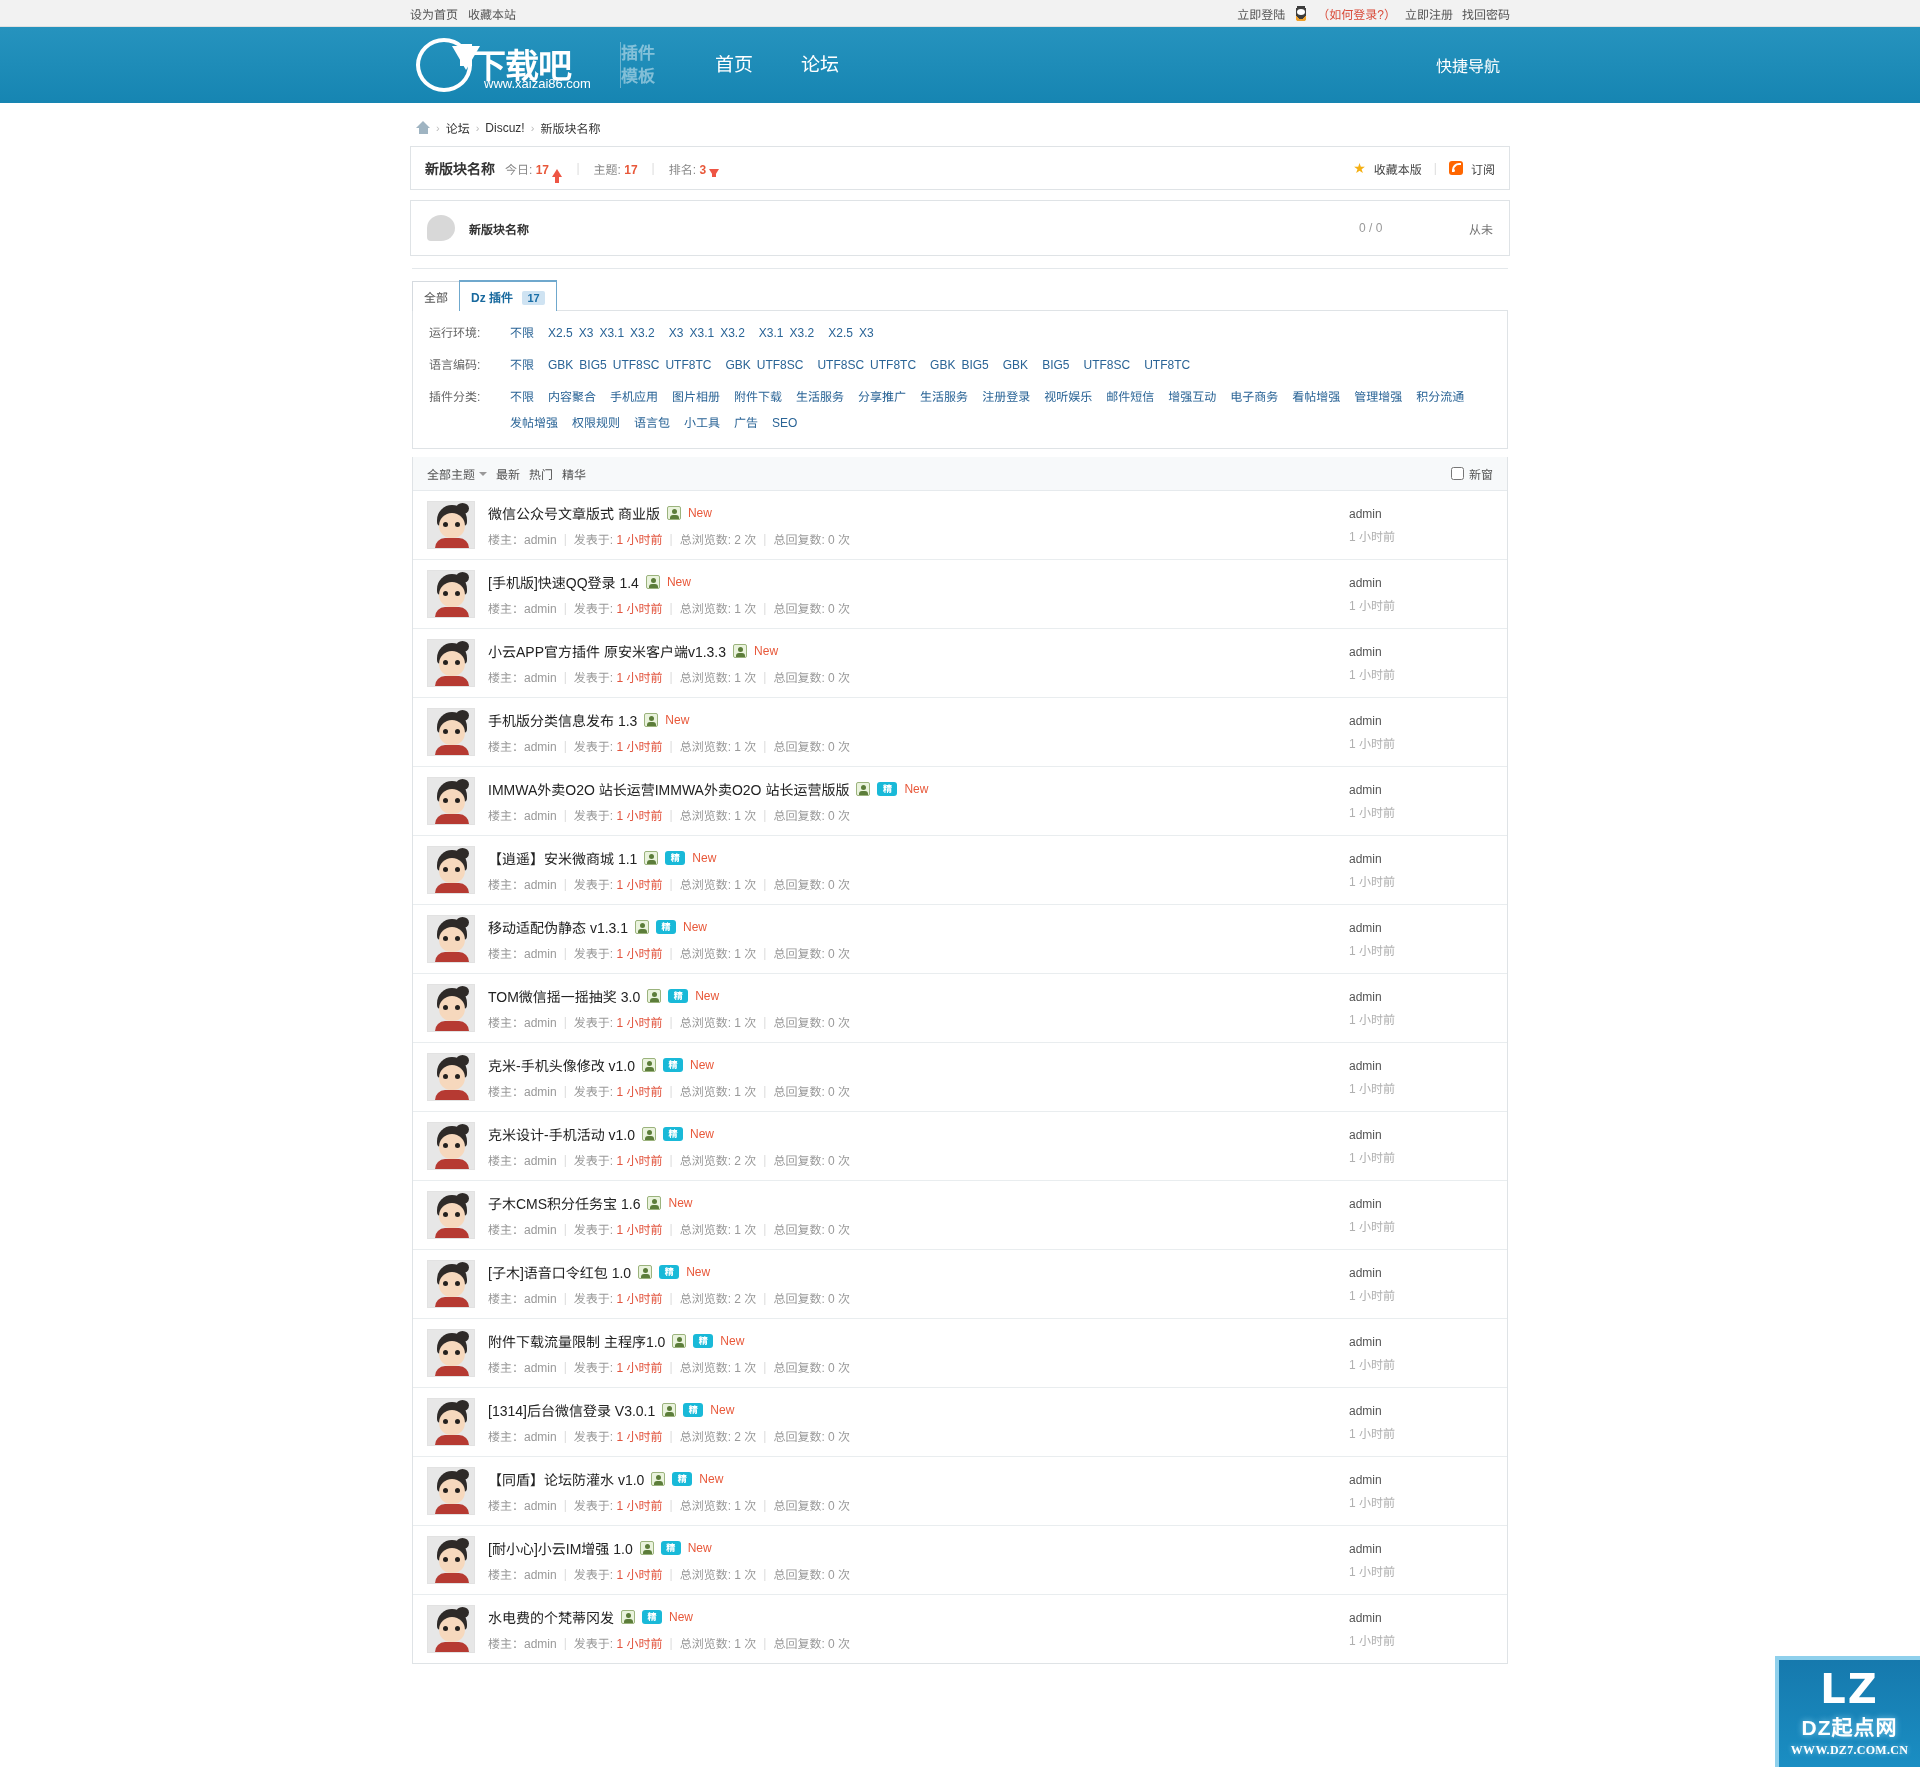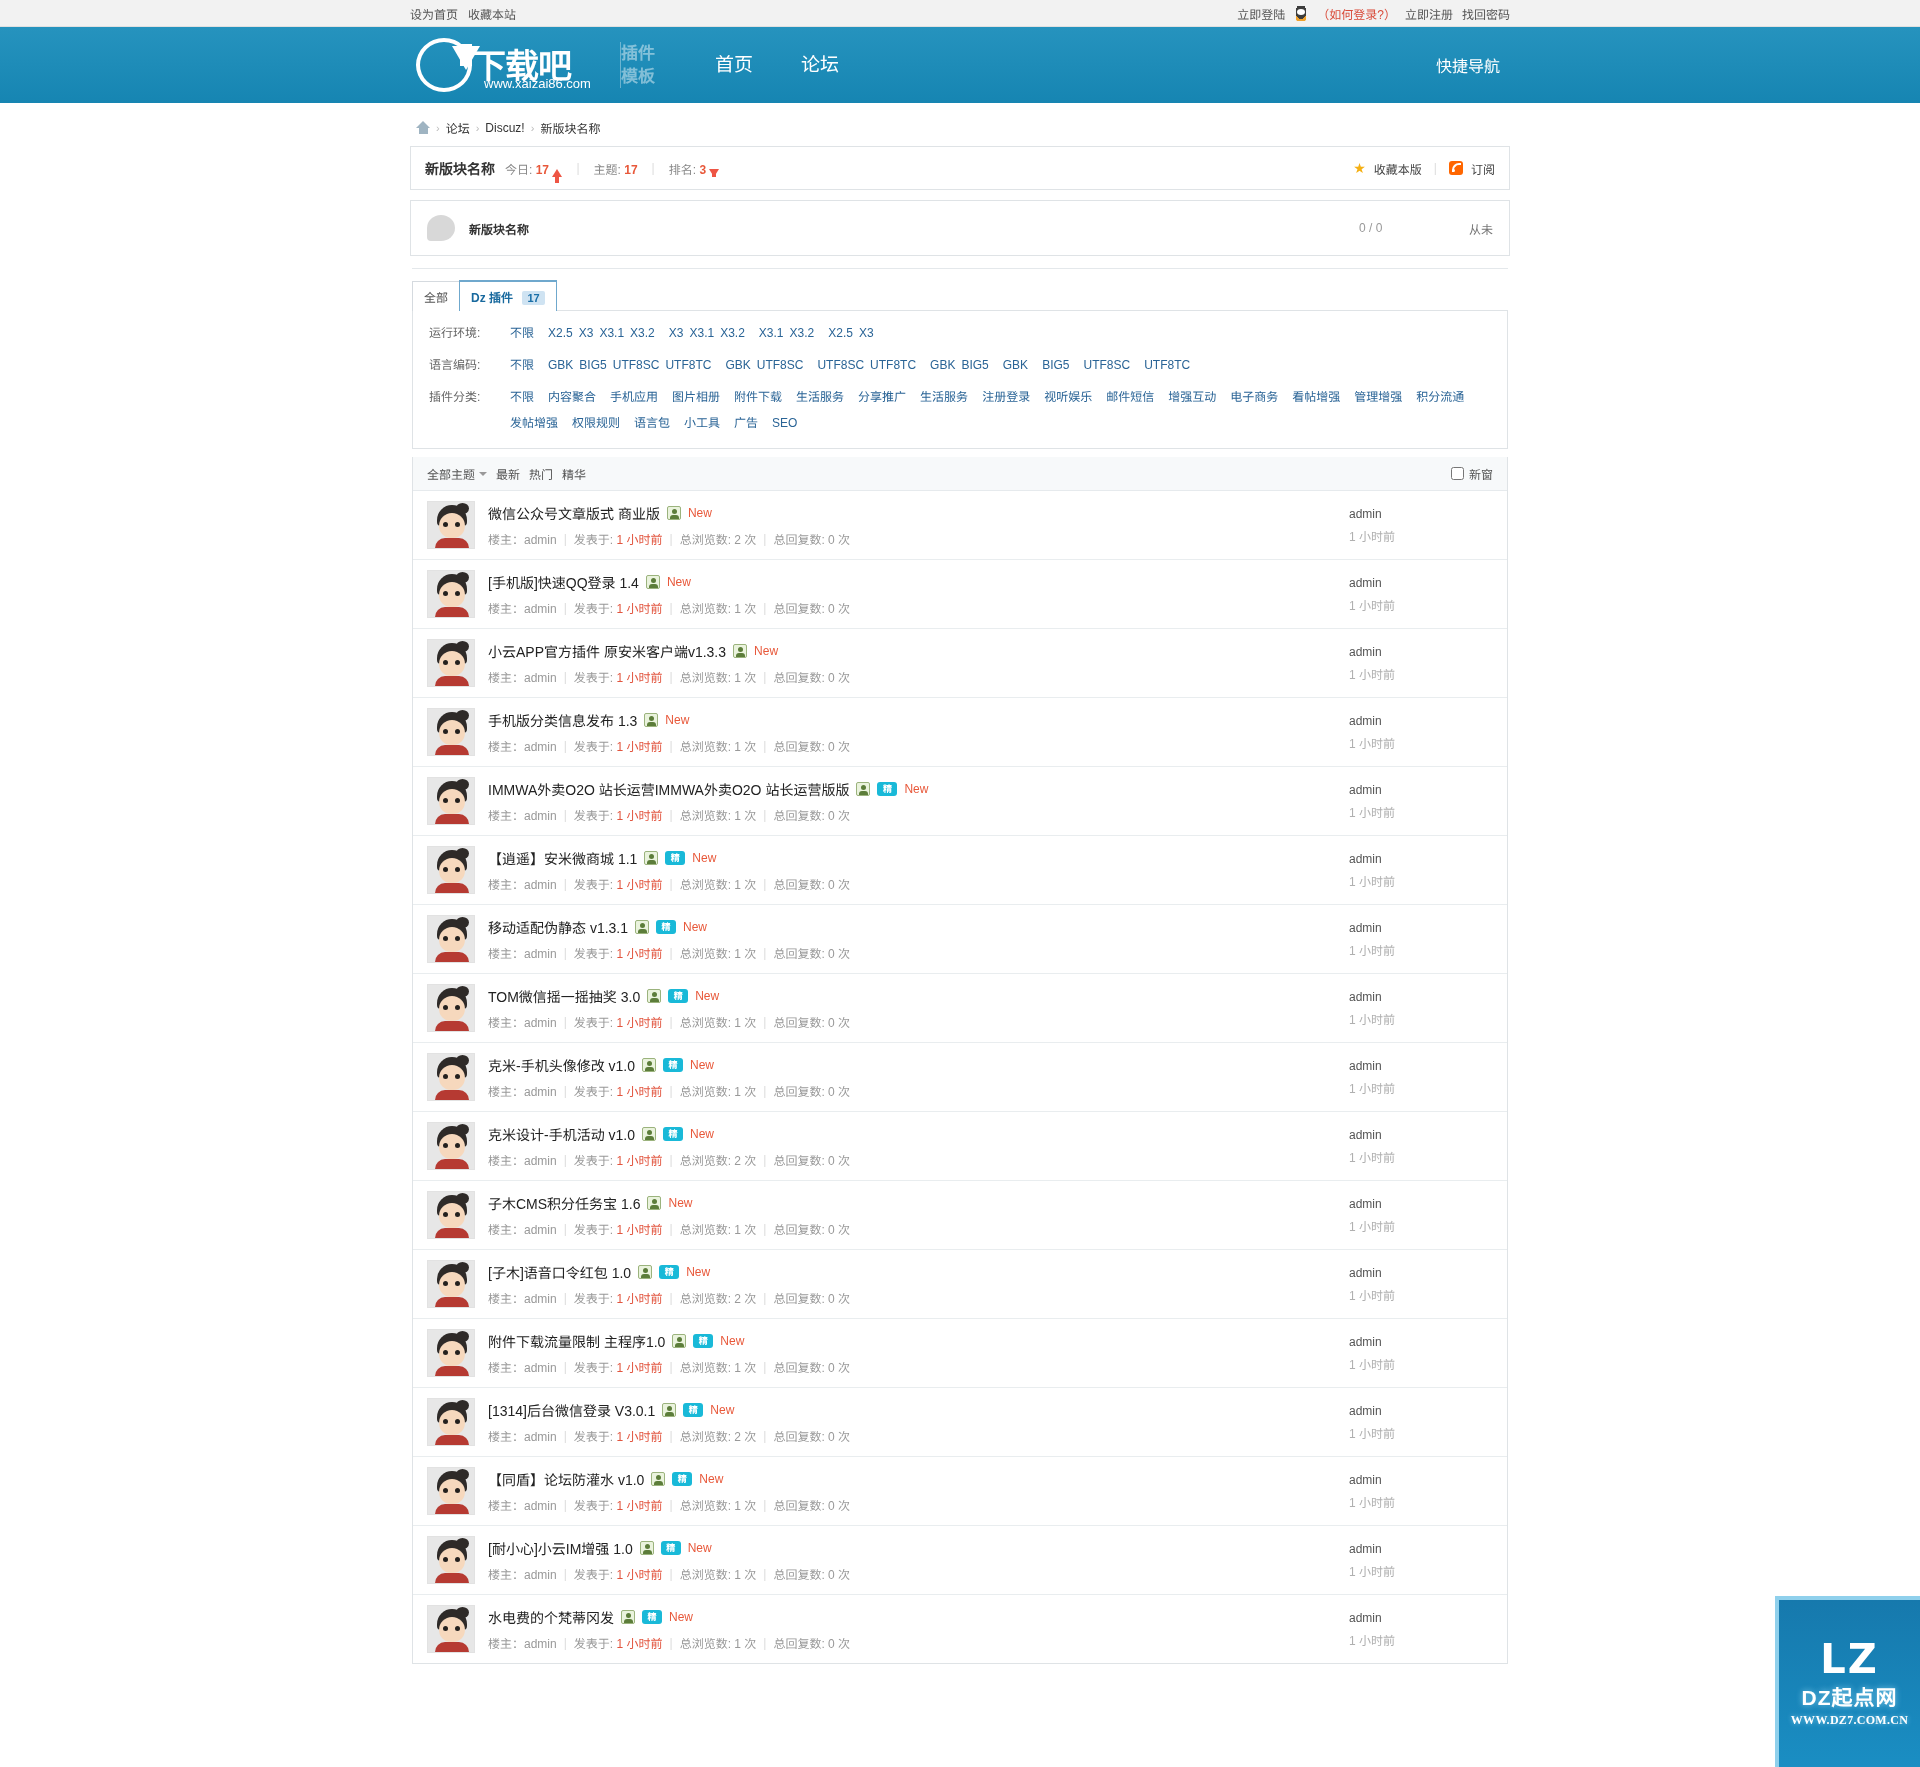--- a/index.html
+++ b/index.html
@@ -295,21 +295,21 @@
   .t-meta { margin-top:7px; color:#999; font-size:12px; display:flex; align-items:center; flex-wrap:wrap; }
   .t-meta .sep2 { color:#dcdcdc; margin: 0 7px; }
   .t-meta .red { color:#e2553f; }
 
   .t-author { width:150px; flex:none; padding-left:6px; }
   .t-author .nm { color:#555; font-size:12px; }
   .t-author .tm { color:#b0b0b0; font-size:12px; margin-top:6px; }
 
   
   .wm {
-    position:absolute; right:0; bottom:0; width:145px; height:171px;
+    position:absolute; right:0; bottom:0; width:145px; height:111px;
     background: linear-gradient(#1679ad, #1a8ec3);
     border-left:4px solid #8fd0ec; border-top:4px solid #8fd0ec;
     display:flex; flex-direction:column; align-items:center; justify-content:center;
     gap:2px;
   }
   .wm-lz { font-size:40px; font-weight:bold; color:#fff; letter-spacing:2px; line-height:1;
            font-family:"DejaVu Sans", sans-serif; }
   .wm-cn { font-size:21px; font-weight:bold; color:#fff; letter-spacing:1px;
            text-shadow: 0 0 6px rgba(140,210,240,.9); }
   .wm-url { font-size:12px; font-weight:bold; color:#fff; letter-spacing:.3px;

